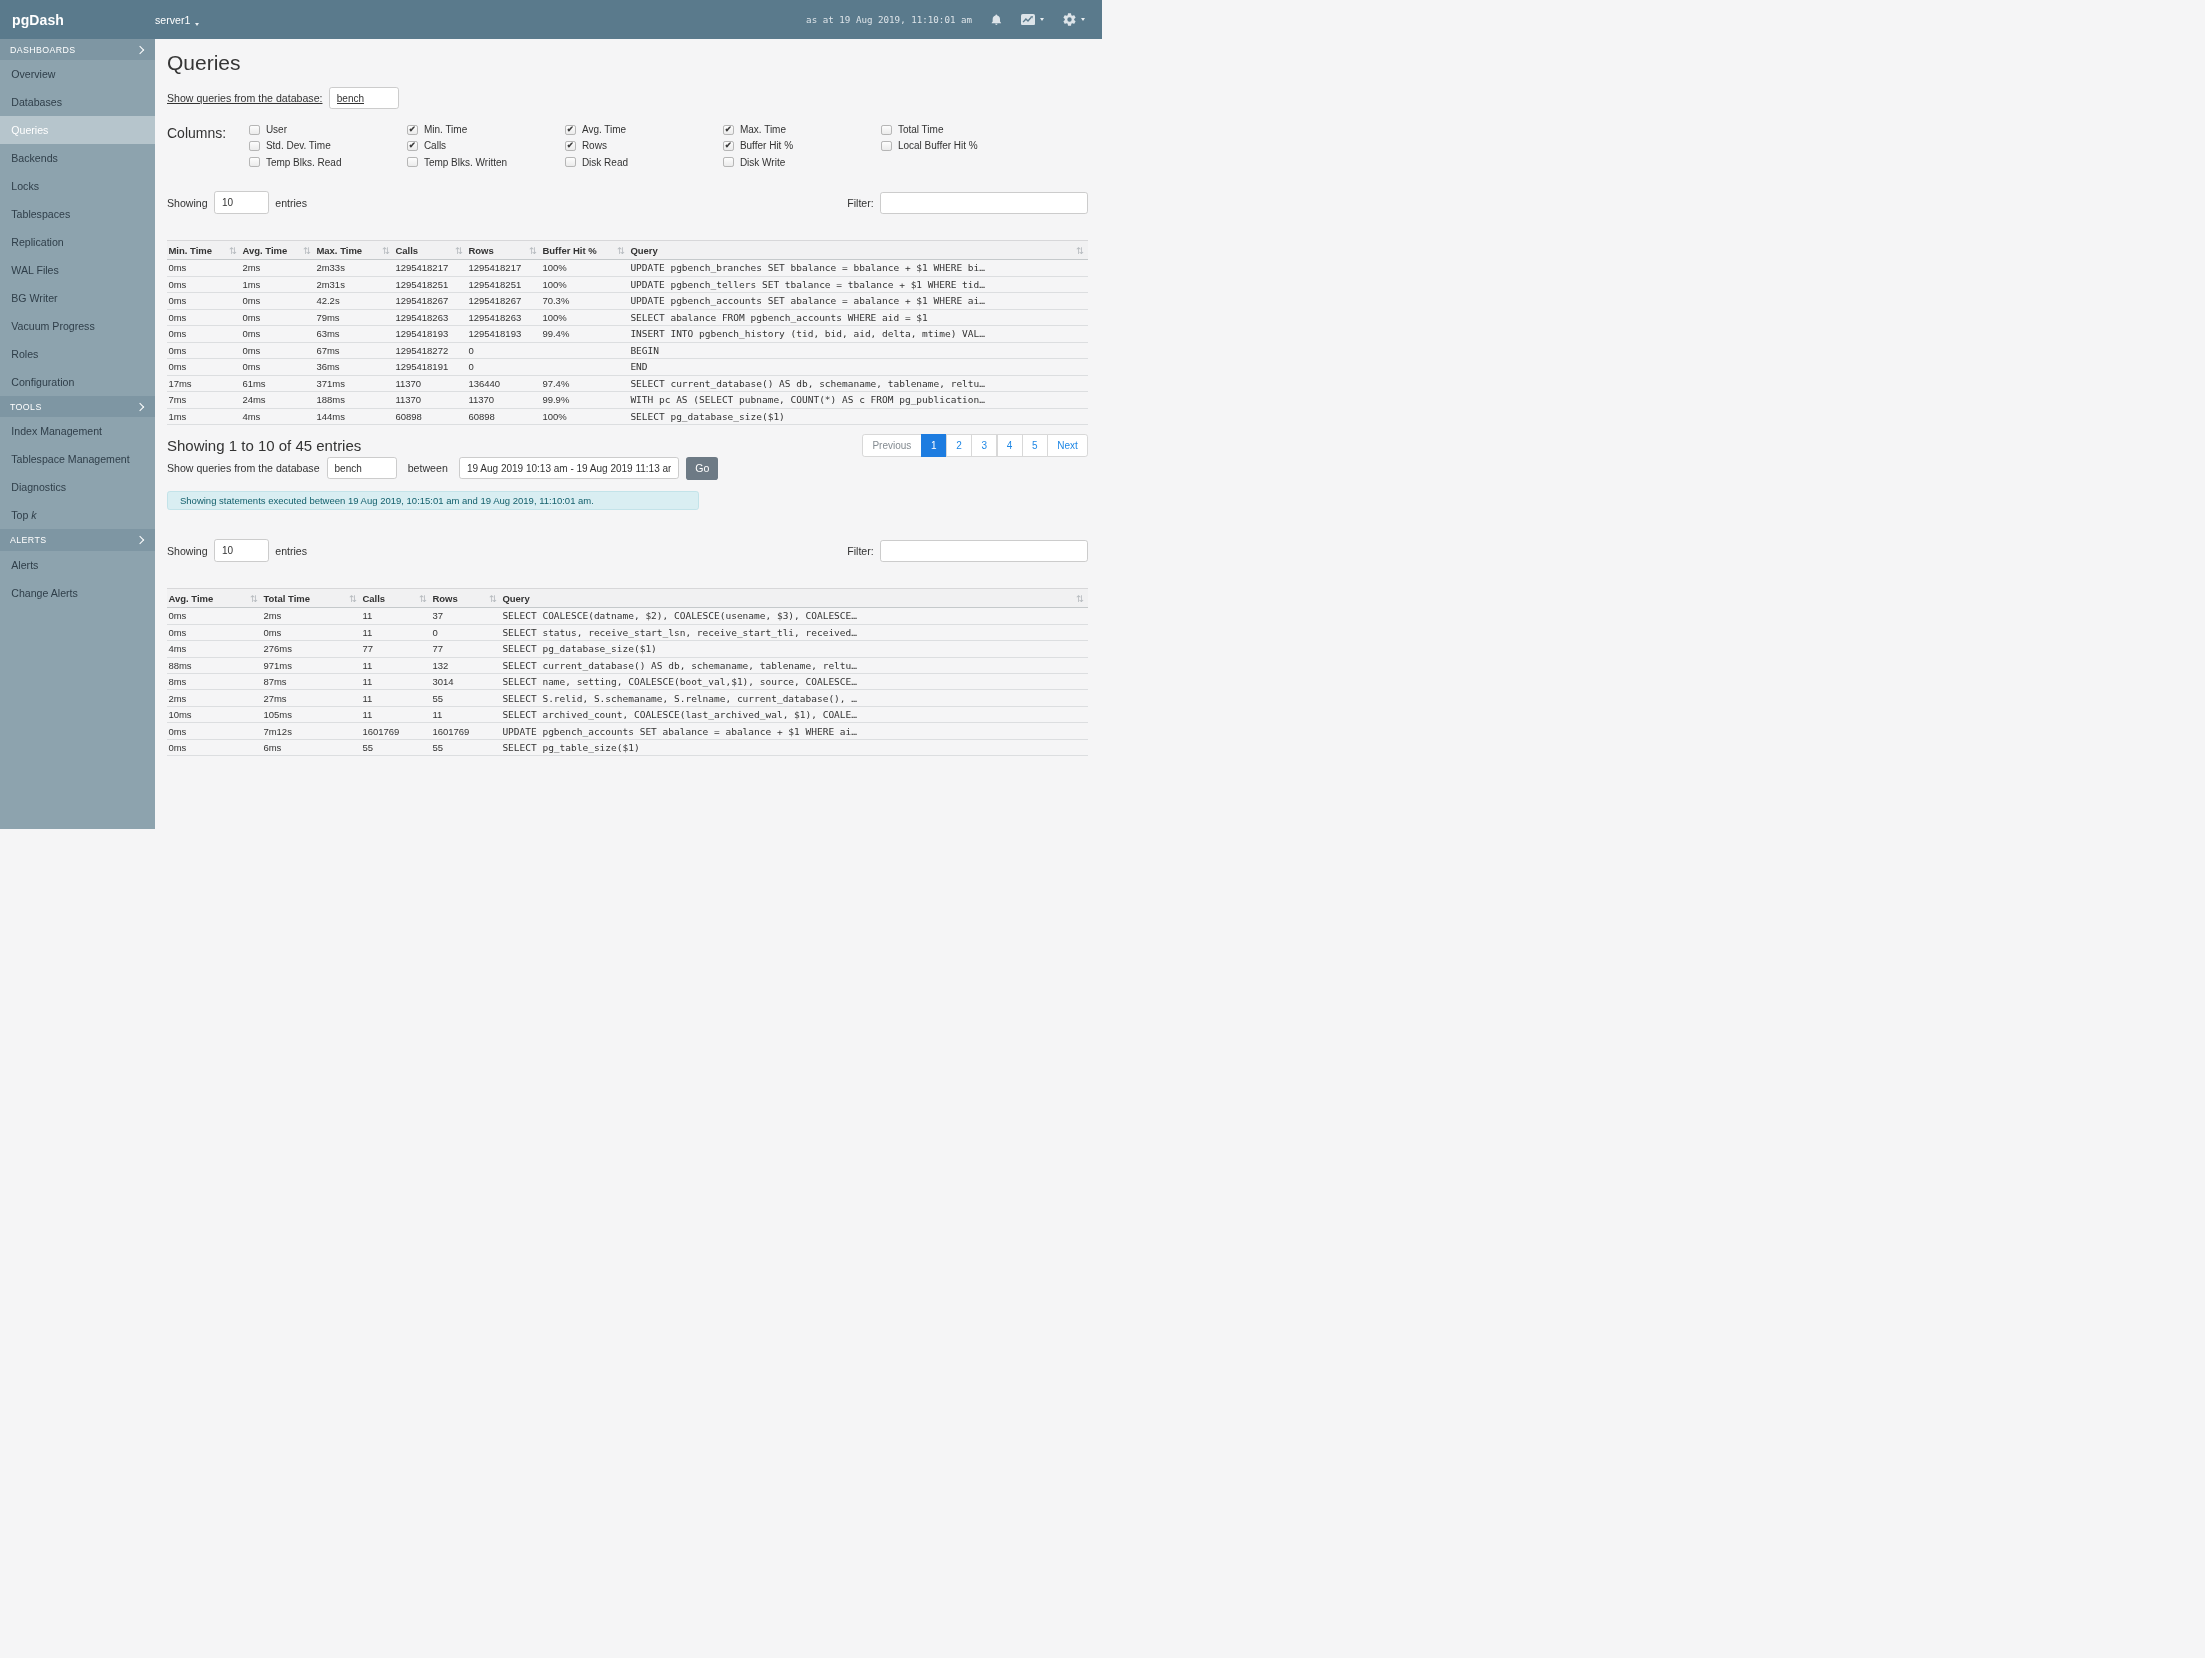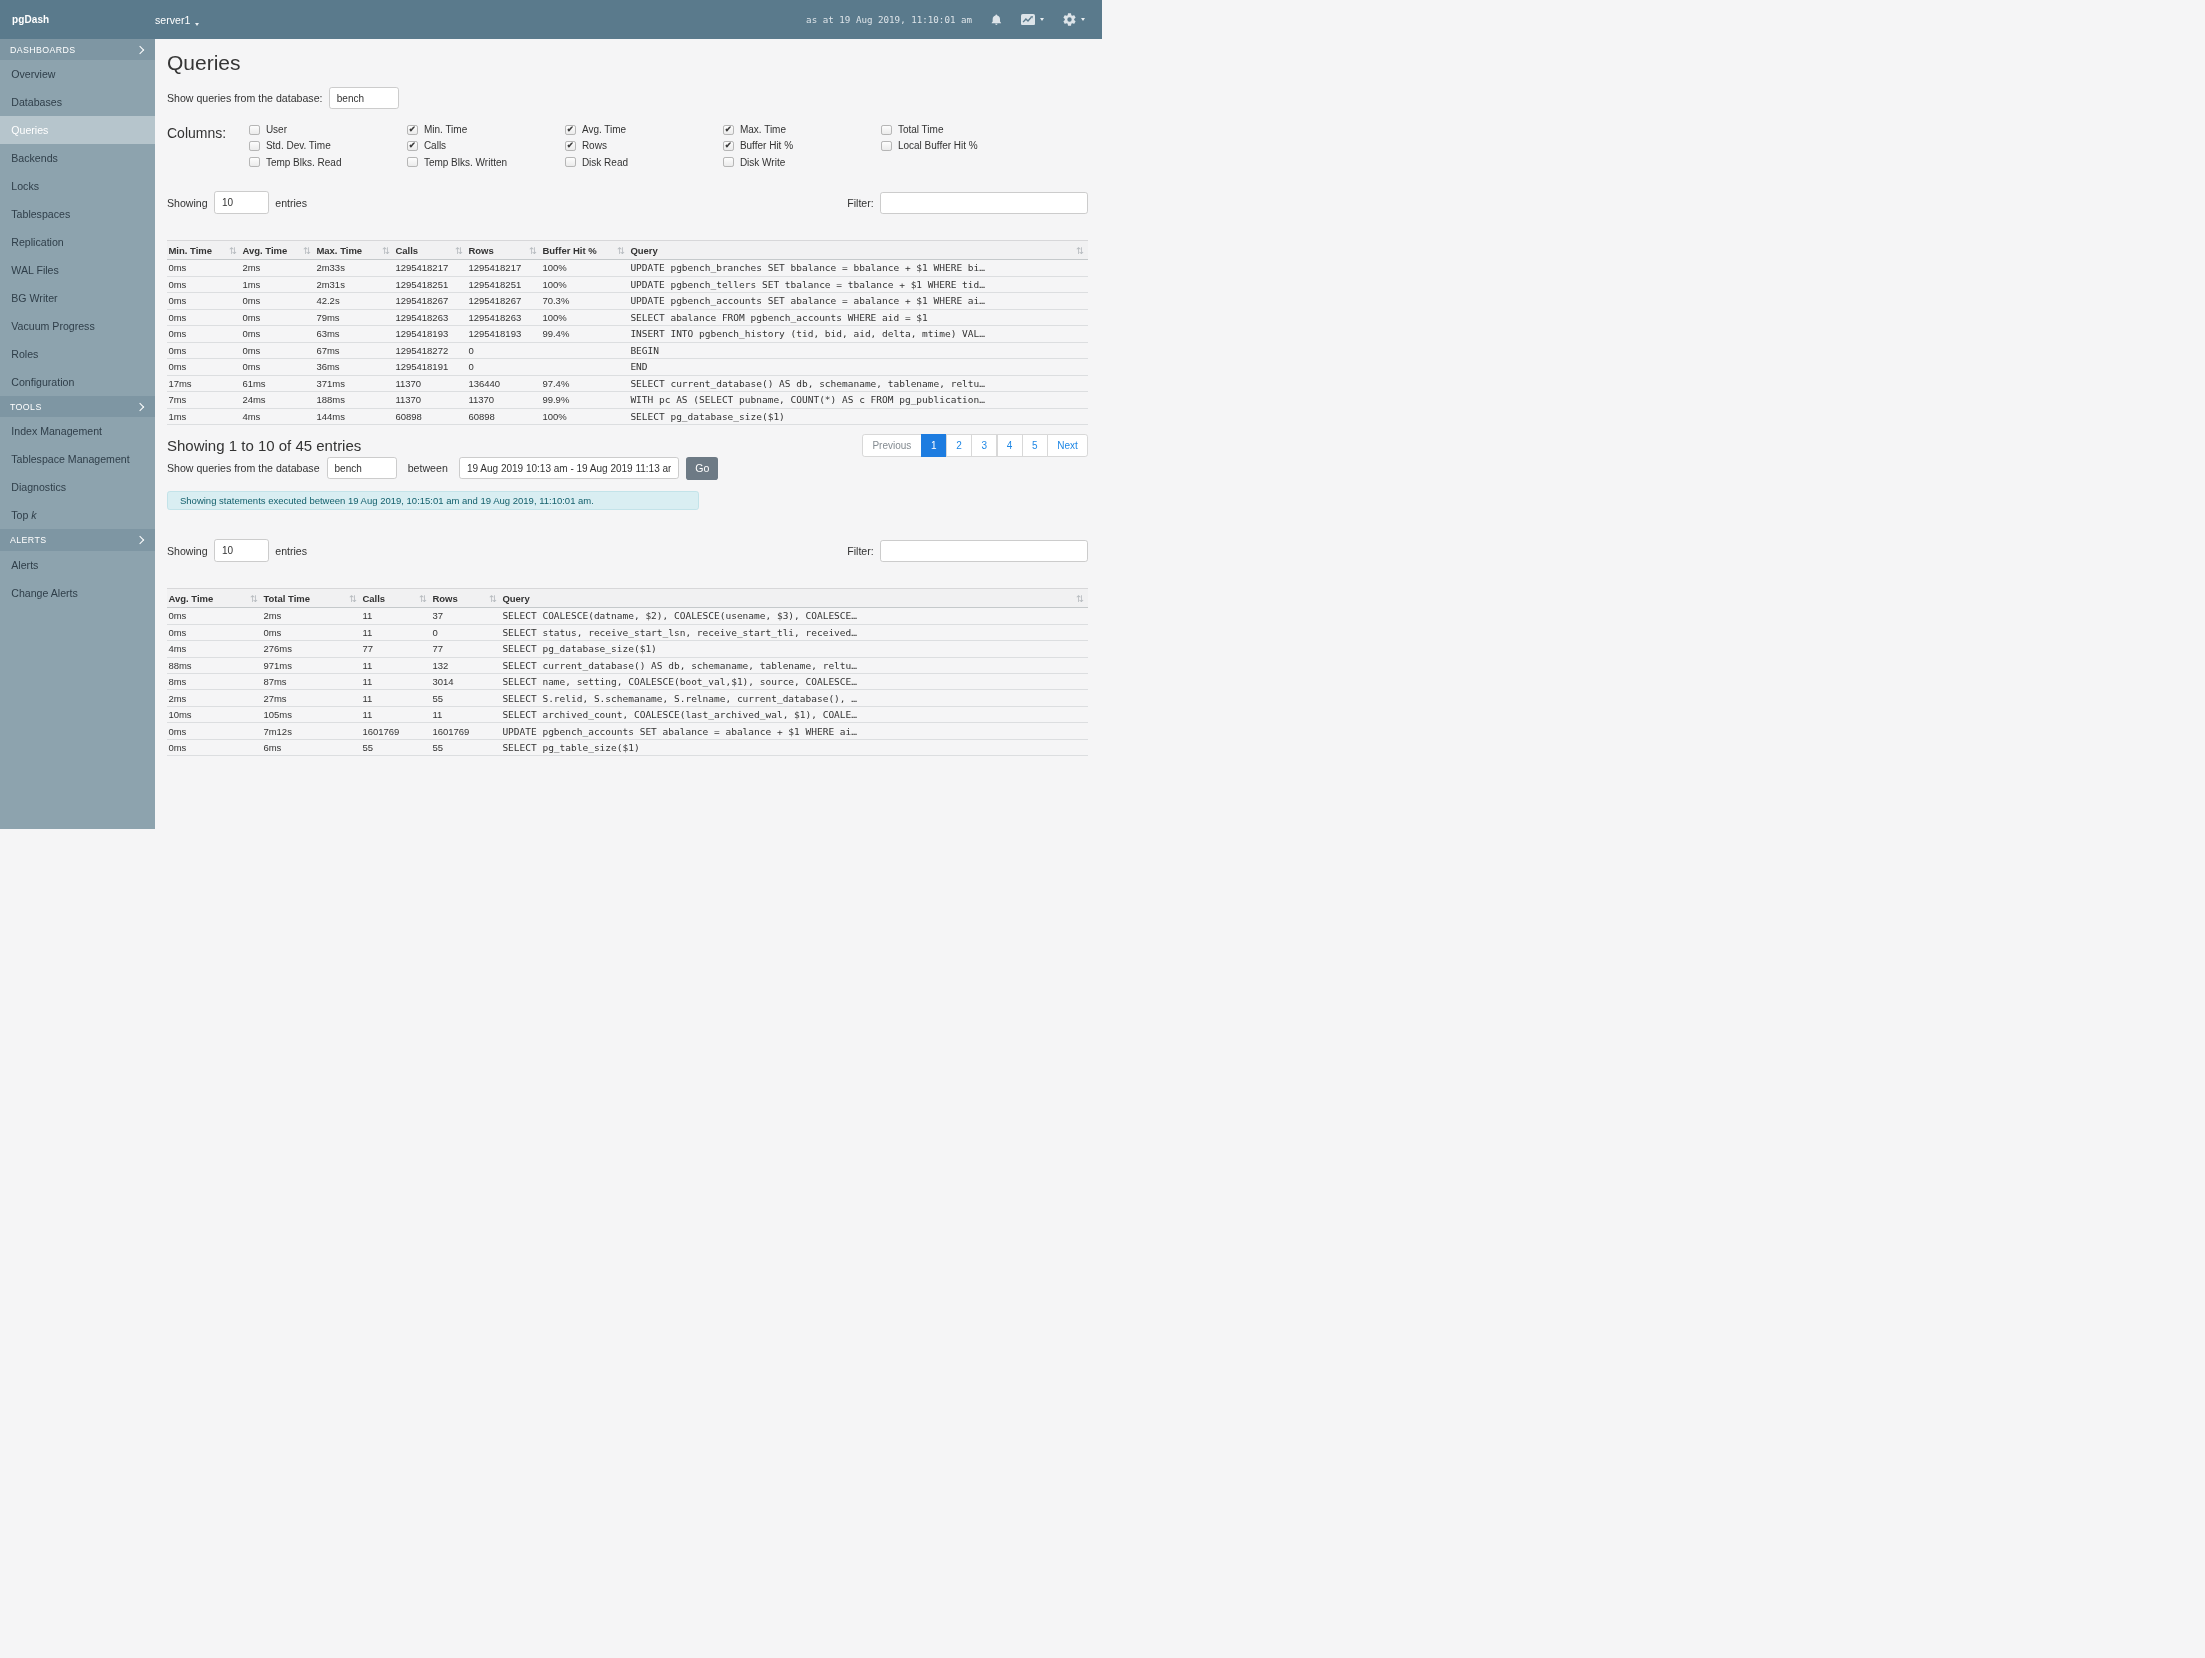--- a/index.html
+++ b/index.html
@@ -2,21 +2,21 @@
 <html style="--navbar: #5a7a8c; --sidebar: #8da3ae; --sidebar-header: #7e96a3; --sidebar-active: #b6c5cc; --sidebar-text: #2f3e49; --link-blue: #1e87e5; --accent-blue: #1d7ce0; --alert-bg: #d9eef2; --alert-border: #c3e3e9; --alert-text: #15616d; --go-button: #6d7a85;font-size:11.3px"><head>
 <meta charset="utf-8">
 <style>
   html,body{margin:0;padding:0;}
   body{font-family:"Liberation Sans", sans-serif; background:#f5f5f6;}
   .app{width:1102px;height:829px;position:relative;overflow:hidden;background:#f5f5f6;}
 
   
   .navbar{position:absolute;top:0;left:0;right:0;height:39px;background:var(--navbar,#5a7a8c);
     display:flex;align-items:center;z-index:5;}
-  .nav-brand{width:155px;box-sizing:border-box;padding-left:12px;color:#fff;font-size:10px;font-weight:600;letter-spacing:0.1px;}
+  .nav-brand{width:155px;box-sizing:border-box;padding-left:12px;color:#fff;font-size:14px;font-weight:600;letter-spacing:0.1px;}
   .server-select{display:flex;align-items:flex-end;gap:5px;color:#fff;font-size:10.6px;cursor:pointer;}
   .caret{width:0;height:0;border-left:2.8px solid transparent;border-right:2.8px solid transparent;border-top:3.5px solid #e9eef1;}
   .nav-right{margin-left:auto;display:flex;align-items:center;gap:18.3px;padding-right:17px;}
   .nav-timestamp{font-family:"DejaVu Sans Mono", monospace;font-size:9.2px;color:#dde4e9;}
   .nav-icon{display:flex;align-items:center;gap:4.2px;cursor:pointer;}
 
   
   .sidebar{position:absolute;top:39px;left:0;bottom:0;width:155px;background:var(--sidebar,#8da3ae);}
   .side-header{background:var(--sidebar-header,#7e96a3);color:#fff;font-size:8.8px;letter-spacing:0.4px;
     padding:5.6px 10px;display:flex;align-items:center;justify-content:space-between;cursor:pointer;}
@@ -24,21 +24,21 @@
   .side-item{padding:7px 7px 7px 11.3px;font-size:10.6px;color:var(--sidebar-text,#2f3e49);cursor:pointer;line-height:14px;}
   .side-item.active{background:var(--sidebar-active,#b6c5cc);color:#fff;}
   .side-item em{font-style:italic;}
 
   
   .main{position:absolute;top:39px;left:155px;right:0;bottom:0;overflow:hidden;
     padding:0 14px 0 12px;box-sizing:border-box;}
   h1.page-title{font-size:21px;font-weight:400;color:#363636;margin:12px 0 12px;}
   h1.second{margin-top:34px;}
 
-  .db-row{display:flex;align-items:center;gap:6.3px;font-size:10.6px;color:#333;margin-bottom:15.5px;}
+  .db-row{display:flex;align-items:center;gap:6.3px;font-size:10.6px;color:#333;margin-bottom:15.5px;text-decoration:underline;}
   input[type=text]{background:#fff;border:0.7px solid #ccc;border-radius:2.8px;height:22px;box-sizing:border-box;
     padding:2.8px 7px;font-size:10px;color:#333;font-family:"Liberation Sans",sans-serif;outline:none;}
   .db-input{width:70px;}
   .range-input{width:220px;text-align:center;}
   .go-btn{background:var(--go-button,#6d7a85);color:#fff;border:none;border-radius:2.8px;height:23px;
     padding:0 9.2px;font-size:10.6px;cursor:pointer;}
 
   
   .columns-row{display:flex;font-size:10px;color:#333;margin-bottom:18.3px;}
   .columns-label{width:82px;font-size:14px;padding-top:0.7px;}

